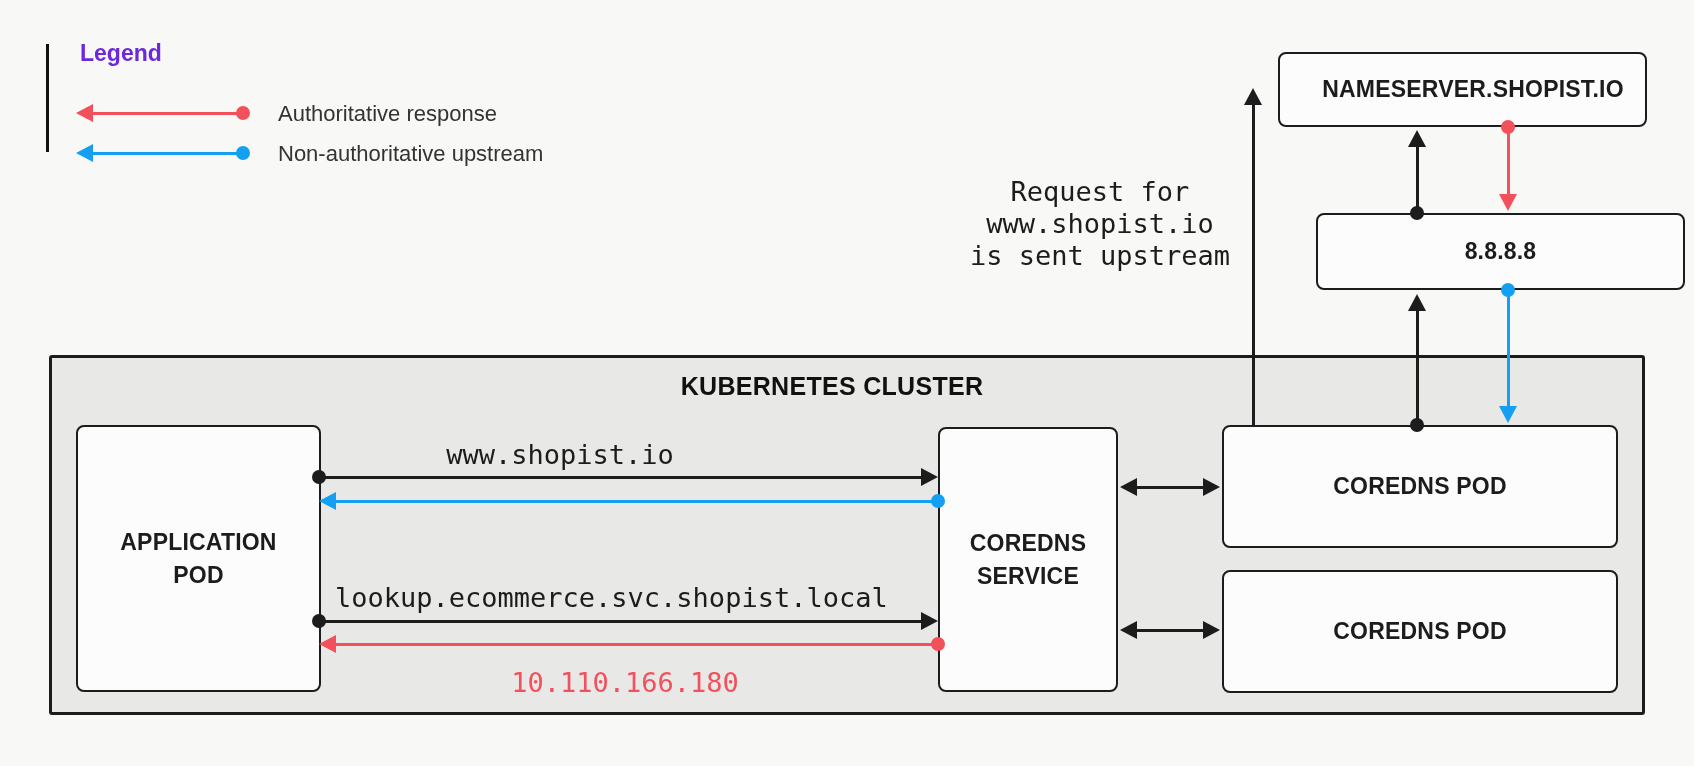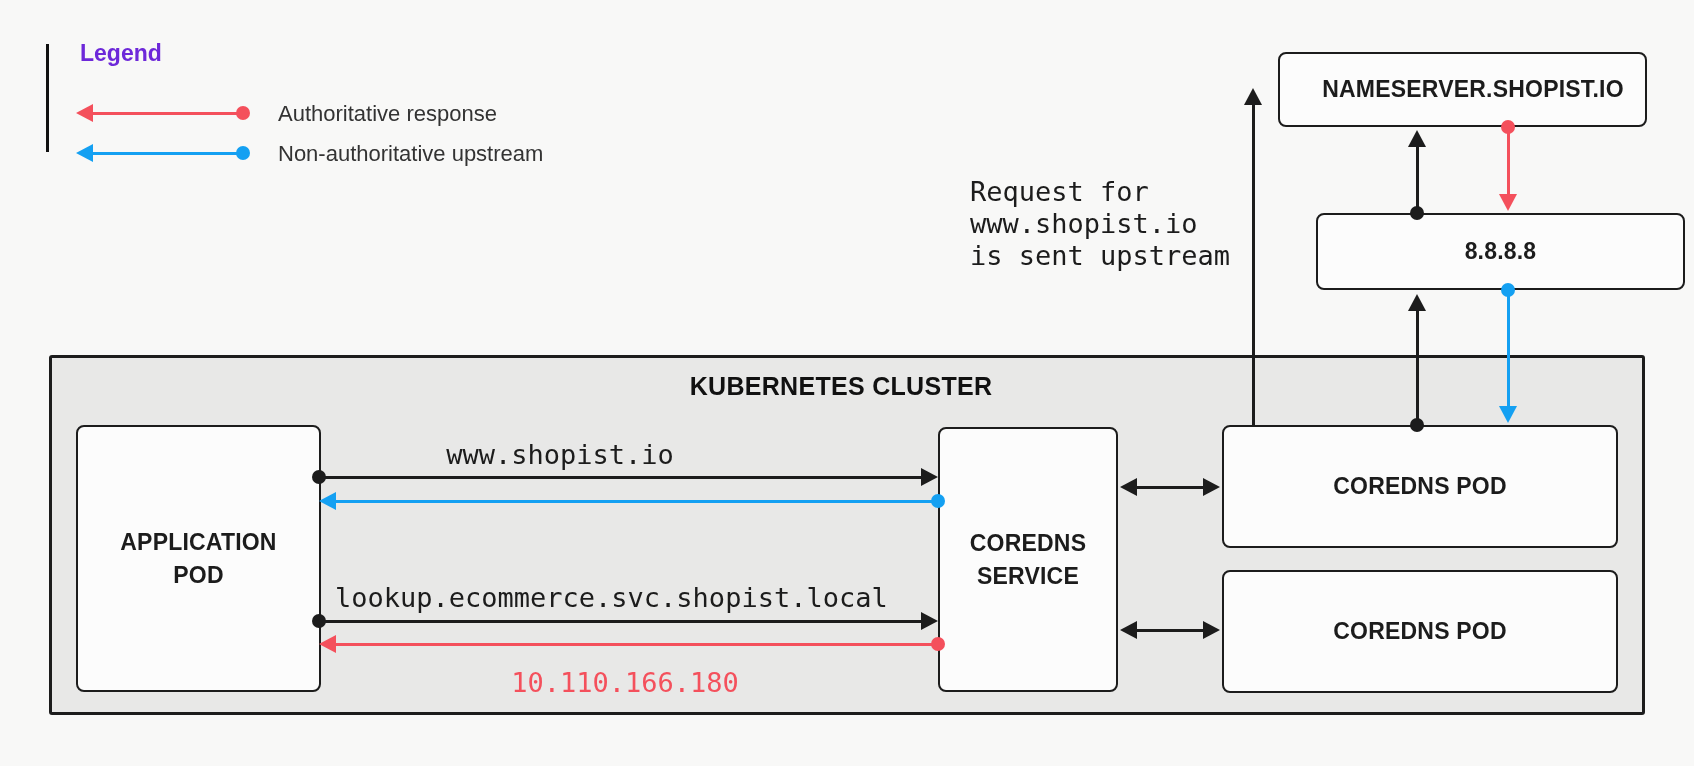--- a/index.html
+++ b/index.html
@@ -50,25 +50,25 @@
   
   .legend-bar{position:absolute;left:46px;top:44px;width:3px;height:108px;background:#111;}
   .legend-title{position:absolute;left:72px;top:40px;font-size:23px;font-weight:bold;color:#6d28d9;margin-left:8px;}
   .legend-text{position:absolute;font-size:22px;color:var(--txt);margin-left:11px;}
   
   .cluster{
     position:absolute;left:49px;top:355px;width:1596px;height:360px;
     background:var(--cluster);border:3px solid var(--ink);border-radius:3px;
   }
   .cluster-title{
-    position:absolute;left:43px;top:372px;width:1596px;text-align:center;
+    position:absolute;left:34px;top:372px;width:1596px;text-align:center;
     font-size:25px;font-weight:bold;color:#111;letter-spacing:.3px;
   }
   .note{
-    position:absolute;right:464px;top:176px;text-align:left;
+    position:absolute;right:464px;top:176px;text-align:center;
     font-family:"DejaVu Sans Mono",monospace;font-size:27px;line-height:32px;
     color:var(--ink);white-space:pre;
   }
 </style>
 </head>
 <body>
 
 <div class="stage">
 
   <div class="legend-bar"></div>

